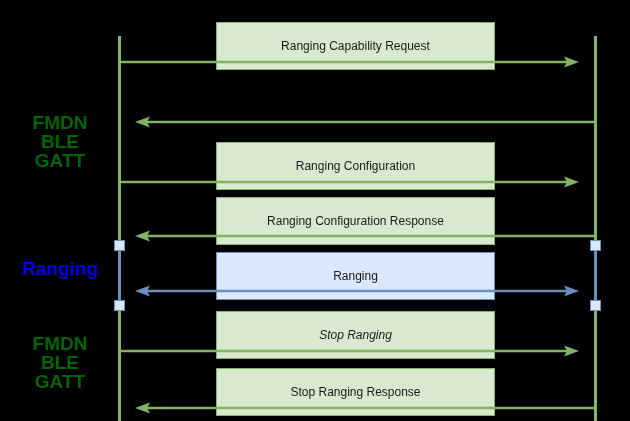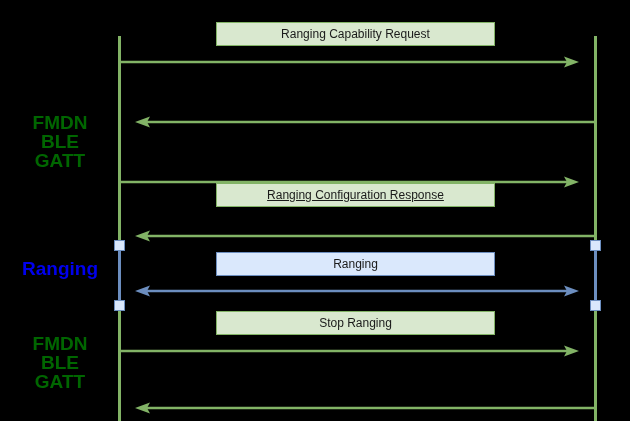--- a/index.html
+++ b/index.html
@@ -34,21 +34,21 @@
     white-space: pre;
   }
   .phase-label.green { color: #006600; }
   .phase-label.blue  { color: #0000ee; }
 
   
   .msg-box {
     position: absolute;
     left: 216px;
     width: 279px;
-    height: 24px;
+    height: 48px;
     box-sizing: border-box;
     display: flex;
     align-items: center;
     justify-content: center;
     font-size: 12px;
     color: #1a1a1a;
   }
   .msg-box.green {
     background: #d9e8cf;
     border: 1px solid #82b366;
@@ -106,52 +106,54 @@
     </svg>
   </div>
 
   <div class="arrow" style="left:134px; top:115px; width:460px;">
     <svg width="460" height="14" viewBox="0 0 460 14">
       <line x1="10" y1="7" x2="460" y2="7" stroke="#82b366" stroke-width="2.6"></line>
       <path d="M1,7 L16,1.5 L13,7 L16,12.5 Z" fill="#82b366"></path>
     </svg>
   </div>
 
+  <div class="msg-box green" style="top:142px;">Ranging Configuration</div>
   <div class="arrow" style="left:120px; top:175px; width:460px;">
     <svg width="460" height="14" viewBox="0 0 460 14">
       <line x1="0" y1="7" x2="450" y2="7" stroke="#82b366" stroke-width="2.6"></line>
       <path d="M459,7 L444,1.5 L447,7 L444,12.5 Z" fill="#82b366"></path>
     </svg>
   </div>
 
-  <div class="msg-box green" style="top:183px;text-decoration:underline;">Ranging Configuration Response</div>
+  <div class="msg-box green" style="top:197px;">Ranging Configuration Response</div>
   <div class="arrow" style="left:134px; top:229px; width:460px;">
     <svg width="460" height="14" viewBox="0 0 460 14">
       <line x1="10" y1="7" x2="460" y2="7" stroke="#82b366" stroke-width="2.6"></line>
       <path d="M1,7 L16,1.5 L13,7 L16,12.5 Z" fill="#82b366"></path>
     </svg>
   </div>
 
   <div class="msg-box blue" style="top:252px;">Ranging</div>
   <div class="arrow" style="left:134px; top:284px; width:446px;">
     <svg width="446" height="14" viewBox="0 0 446 14">
       <line x1="10" y1="7" x2="436" y2="7" stroke="#6c8ebf" stroke-width="2.6"></line>
       <path d="M1,7 L16,1.5 L13,7 L16,12.5 Z" fill="#6c8ebf"></path>
       <path d="M445,7 L430,1.5 L433,7 L430,12.5 Z" fill="#6c8ebf"></path>
     </svg>
   </div>
 
-  <div class="msg-box green" style="top:311px;">Stop Ranging</div>
+  <div class="msg-box green" style="top:311px;font-style:italic;">Stop Ranging</div>
   <div class="arrow" style="left:120px; top:344px; width:460px;">
     <svg width="460" height="14" viewBox="0 0 460 14">
       <line x1="0" y1="7" x2="450" y2="7" stroke="#82b366" stroke-width="2.6"></line>
       <path d="M459,7 L444,1.5 L447,7 L444,12.5 Z" fill="#82b366"></path>
     </svg>
   </div>
 
+  <div class="msg-box green" style="top:368px;">Stop Ranging Response</div>
   <div class="arrow" style="left:134px; top:401px; width:460px;">
     <svg width="460" height="14" viewBox="0 0 460 14">
       <line x1="10" y1="7" x2="460" y2="7" stroke="#82b366" stroke-width="2.6"></line>
       <path d="M1,7 L16,1.5 L13,7 L16,12.5 Z" fill="#82b366"></path>
     </svg>
   </div>
 
   <div class="exec-marker" style="left:114px; top:240px;"></div>
   <div class="exec-marker" style="left:114px; top:300px;"></div>
   <div class="exec-marker" style="left:590px; top:240px;"></div>

